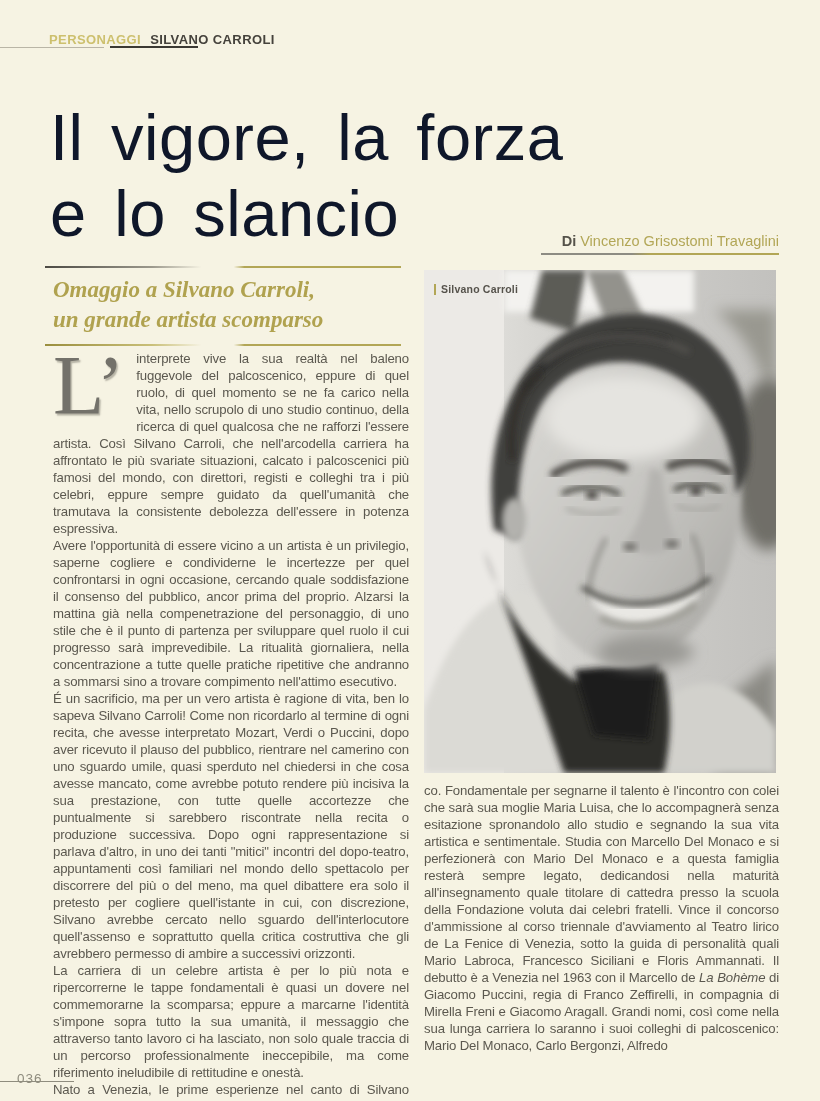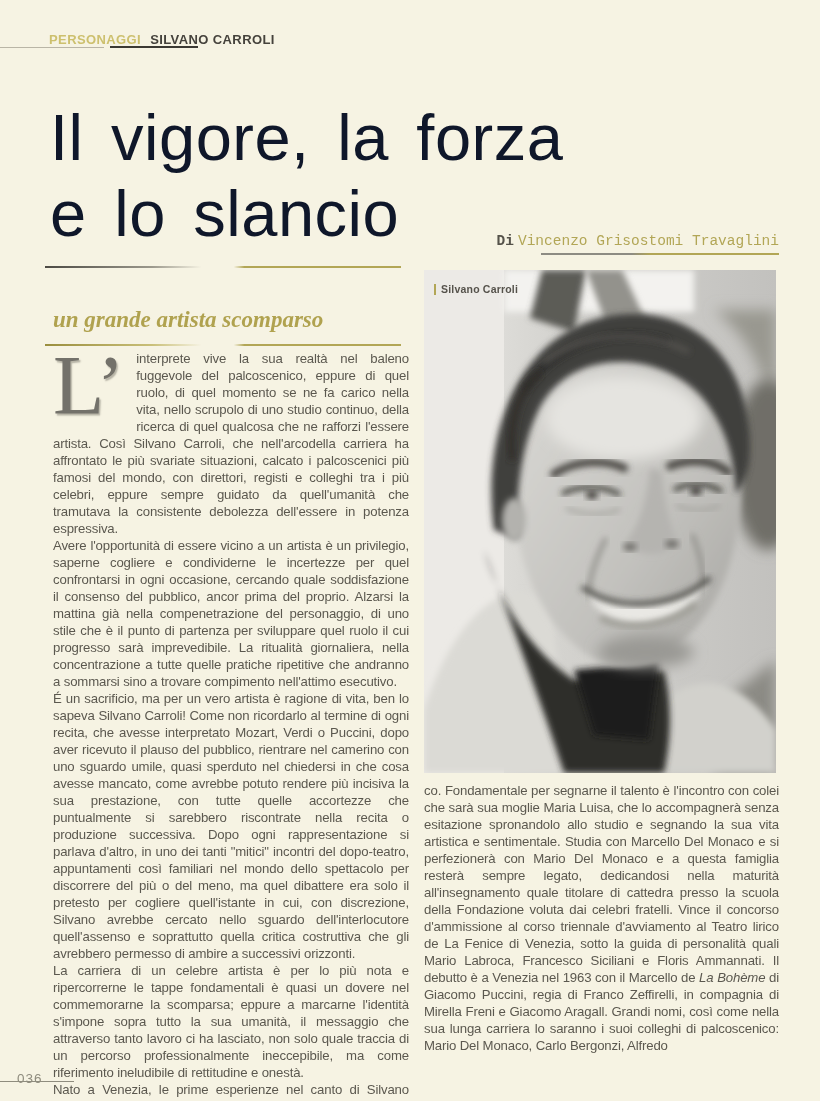--- a/index.html
+++ b/index.html
@@ -15,21 +15,21 @@
   .kicker .topic{color:#45423c;}
   .kicker-rule-gray{position:absolute;left:0;top:47px;width:104px;height:1px;background:#b9b5a6;}
   .kicker-rule-dark{position:absolute;left:110px;top:46px;width:88px;height:2px;background:#3b3933;}
   
   .title{
     position:absolute;left:50px;top:100px;width:700px;
     font-size:65px;line-height:76px;font-weight:100;
     color:#0f172a;letter-spacing:.5px;word-spacing:9px;
   }
   
-  .byline{position:absolute;right:41px;top:233px;font-size:14.5px;text-align:right;white-space:nowrap;font-family:Liberation Mono, monospace;}
+  .byline{position:absolute;right:41px;top:233px;font-size:14.5px;text-align:right;white-space:nowrap;}
   .byline .prefix{color:#55524a;font-weight:bold;margin-right:4px;}
   .byline .author{color:#b2a656;}
   .byline-rule{position:absolute;right:41px;top:253px;width:238px;height:2px;
     background:linear-gradient(to right,#8d8b83 0%,#8d8b83 38%,#b2a656 46%,#b2a656 100%);}
   
   .standfirst{position:absolute;left:45px;top:266px;width:356px;}
   .sf-rule{height:2px;
     background:linear-gradient(to right,#4c4a44 0%,#9b988c 30%,rgba(0,0,0,0) 44%,rgba(0,0,0,0) 53%,#b2a656 56%,#b2a656 100%);}
   .sf-rule.bottom{
     background:linear-gradient(to right,#9a8e3e 0%,#c9bf78 30%,rgba(0,0,0,0) 44%,rgba(0,0,0,0) 53%,#b2a656 56%,#b2a656 100%);}
@@ -83,21 +83,21 @@
 </h1>
 
 <div class="byline">
   <span class="prefix">Di</span><span class="author">Vincenzo Grisostomi Travaglini</span>
 </div>
 <div class="byline-rule"></div>
 
 <div class="standfirst">
   <div class="sf-rule top"></div>
   <div class="sf-text">
-    <br>
+    <span>Omaggio  a Silvano Carroli,</span><br>
     <span>un grande artista scomparso</span>
   </div>
   <div class="sf-rule bottom"></div>
 </div>
 
 <div class="col col-left">
   <p><span class="dropcap">L’</span><span>interprete vive la sua realtà nel baleno fuggevole del palcoscenico, eppure di quel ruolo, di quel momento se ne fa carico nella vita, nello scrupolo di uno studio continuo, della ricerca di quel qualcosa che ne rafforzi l'essere artista. Così Silvano Carroli, che nell'arcodella carriera ha affrontato le più svariate situazioni, calcato i palcoscenici più famosi del mondo, con direttori, registi e colleghi tra i più celebri, eppure sempre guidato da quell'umanità che tramutava la consistente debolezza dell'essere in potenza espressiva.</span></p>
   <p>Avere l'opportunità di essere vicino a un artista è un privilegio, saperne cogliere e condividerne le incertezze per quel confrontarsi in ogni occasione, cercando quale soddisfazione il consenso del pubblico, ancor prima del proprio. Alzarsi la mattina già nella compenetrazione del personaggio, di uno stile che è il punto di partenza per sviluppare quel ruolo il cui progresso sarà imprevedibile. La ritualità giornaliera, nella concentrazione a tutte quelle pratiche ripetitive che andranno a sommarsi sino a trovare compimento nell'attimo esecutivo.</p>
   <p>É un sacrificio, ma per un vero artista è ragione di vita, ben lo sapeva Silvano Carroli! Come non ricordarlo al termine di ogni recita, che avesse interpretato Mozart, Verdi o Puccini, dopo aver ricevuto il plauso del pubblico, rientrare nel camerino con uno sguardo umile, quasi sperduto nel chiedersi in che cosa avesse mancato, come avrebbe potuto rendere più incisiva la sua prestazione, con tutte quelle accortezze che puntualmente si sarebbero riscontrate nella recita o produzione successiva. Dopo ogni rappresentazione si parlava d'altro, in uno dei tanti "mitici" incontri del dopo-teatro, appuntamenti così familiari nel mondo dello spettacolo per discorrere del più o del meno, ma quel dibattere era solo il pretesto per cogliere quell'istante in cui, con discrezione, Silvano avrebbe cercato nello sguardo dell'interlocutore quell'assenso e soprattutto quella critica costruttiva che gli avrebbero permesso di ambire a successivi orizzonti.</p>
   <p>La carriera di un celebre artista è per lo più nota e ripercorrerne le tappe fondamentali è quasi un dovere nel commemorarne la scomparsa; eppure a marcarne l'identità s'impone sopra tutto la sua umanità, il messaggio che attraverso tanto lavoro ci ha lasciato, non solo quale traccia di un percorso professionalmente ineccepibile, ma come riferimento ineludibile di rettitudine e onestà.</p>

